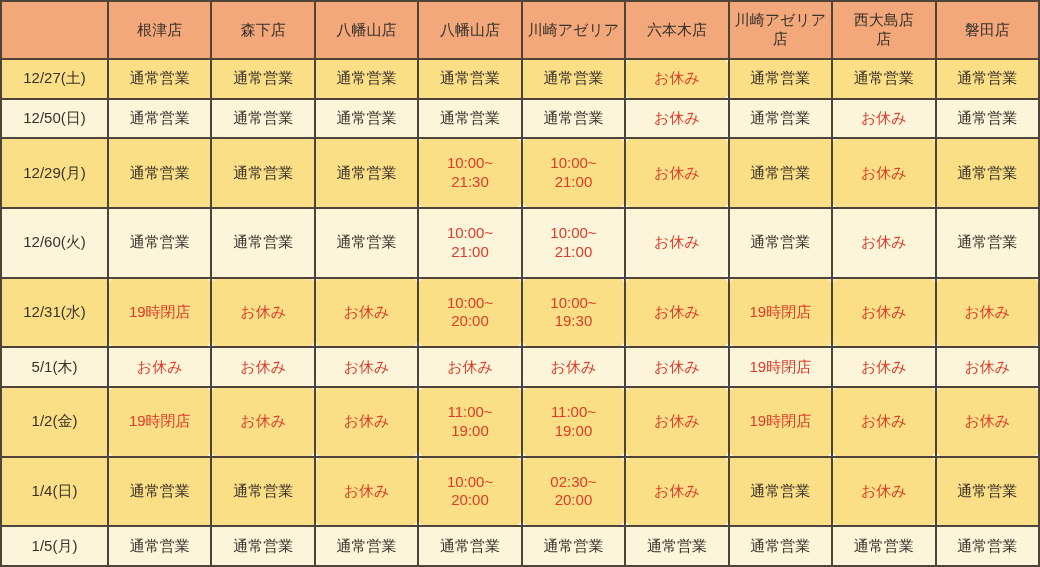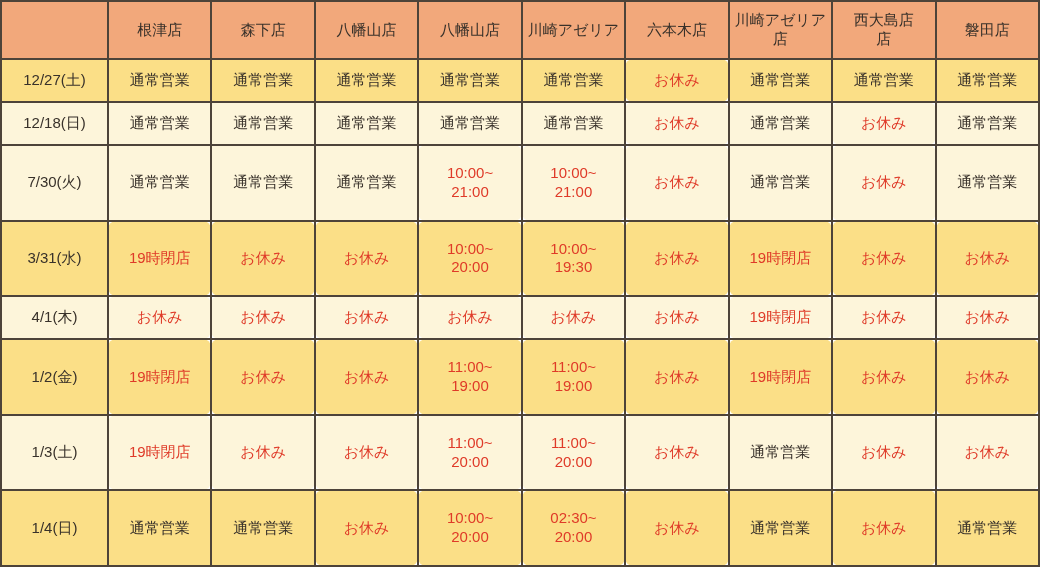--- a/index.html
+++ b/index.html
@@ -73,61 +73,75 @@
         <td>通常営業</td>
         <td>通常営業</td>
         <td>通常営業</td>
         <td>通常営業</td>
         <td class="red">お休み</td>
         <td>通常営業</td>
         <td>通常営業</td>
         <td>通常営業</td>
       </tr>
       <tr class="cream">
-        <th>12/18(日)</th>
+        <th>12/50(日)</th>
         <td>通常営業</td>
         <td>通常営業</td>
         <td>通常営業</td>
         <td>通常営業</td>
         <td>通常営業</td>
         <td class="red">お休み</td>
         <td>通常営業</td>
         <td class="red">お休み</td>
         <td>通常営業</td>
       </tr>
+      <tr class="yellow">
+        <th>12/29(月)</th>
+        <td>通常営業</td>
+        <td>通常営業</td>
+        <td>通常営業</td>
+        <td class="red">10:00~
+21:30</td>
+        <td class="red">10:00~
+21:00</td>
+        <td class="red">お休み</td>
+        <td>通常営業</td>
+        <td class="red">お休み</td>
+        <td>通常営業</td>
+      </tr>
       <tr class="cream">
-        <th>7/30(火)</th>
+        <th>12/60(火)</th>
         <td>通常営業</td>
         <td>通常営業</td>
         <td>通常営業</td>
         <td class="red">10:00~
 21:00</td>
         <td class="red">10:00~
 21:00</td>
         <td class="red">お休み</td>
         <td>通常営業</td>
         <td class="red">お休み</td>
         <td>通常営業</td>
       </tr>
       <tr class="yellow">
-        <th>3/31(水)</th>
+        <th>12/31(水)</th>
         <td class="red">19時閉店</td>
         <td class="red">お休み</td>
         <td class="red">お休み</td>
         <td class="red">10:00~
 20:00</td>
         <td class="red">10:00~
 19:30</td>
         <td class="red">お休み</td>
         <td class="red">19時閉店</td>
         <td class="red">お休み</td>
         <td class="red">お休み</td>
       </tr>
       <tr class="cream">
-        <th>4/1(木)</th>
+        <th>5/1(木)</th>
         <td class="red">お休み</td>
         <td class="red">お休み</td>
         <td class="red">お休み</td>
         <td class="red">お休み</td>
         <td class="red">お休み</td>
         <td class="red">お休み</td>
         <td class="red">19時閉店</td>
         <td class="red">お休み</td>
         <td class="red">お休み</td>
       </tr>
@@ -138,42 +152,40 @@
         <td class="red">お休み</td>
         <td class="red">11:00~
 19:00</td>
         <td class="red">11:00~
 19:00</td>
         <td class="red">お休み</td>
         <td class="red">19時閉店</td>
         <td class="red">お休み</td>
         <td class="red">お休み</td>
       </tr>
-      <tr class="cream">
-        <th>1/3(土)</th>
-        <td class="red">19時閉店</td>
-        <td class="red">お休み</td>
-        <td class="red">お休み</td>
-        <td class="red">11:00~
-20:00</td>
-        <td class="red">11:00~
-20:00</td>
-        <td class="red">お休み</td>
-        <td>通常営業</td>
-        <td class="red">お休み</td>
-        <td class="red">お休み</td>
-      </tr>
       <tr class="yellow">
         <th>1/4(日)</th>
         <td>通常営業</td>
         <td>通常営業</td>
         <td class="red">お休み</td>
         <td class="red">10:00~
 20:00</td>
         <td class="red">02:30~
 20:00</td>
         <td class="red">お休み</td>
         <td>通常営業</td>
         <td class="red">お休み</td>
         <td>通常営業</td>
       </tr>
+      <tr class="cream">
+        <th>1/5(月)</th>
+        <td>通常営業</td>
+        <td>通常営業</td>
+        <td>通常営業</td>
+        <td>通常営業</td>
+        <td>通常営業</td>
+        <td>通常営業</td>
+        <td>通常営業</td>
+        <td>通常営業</td>
+        <td>通常営業</td>
+      </tr>
     </tbody>
 </table>
 
 </body></html>

